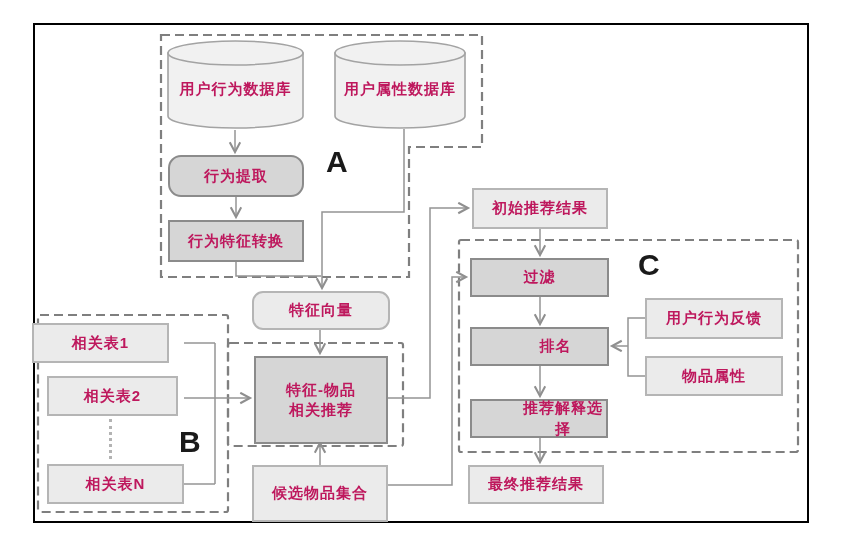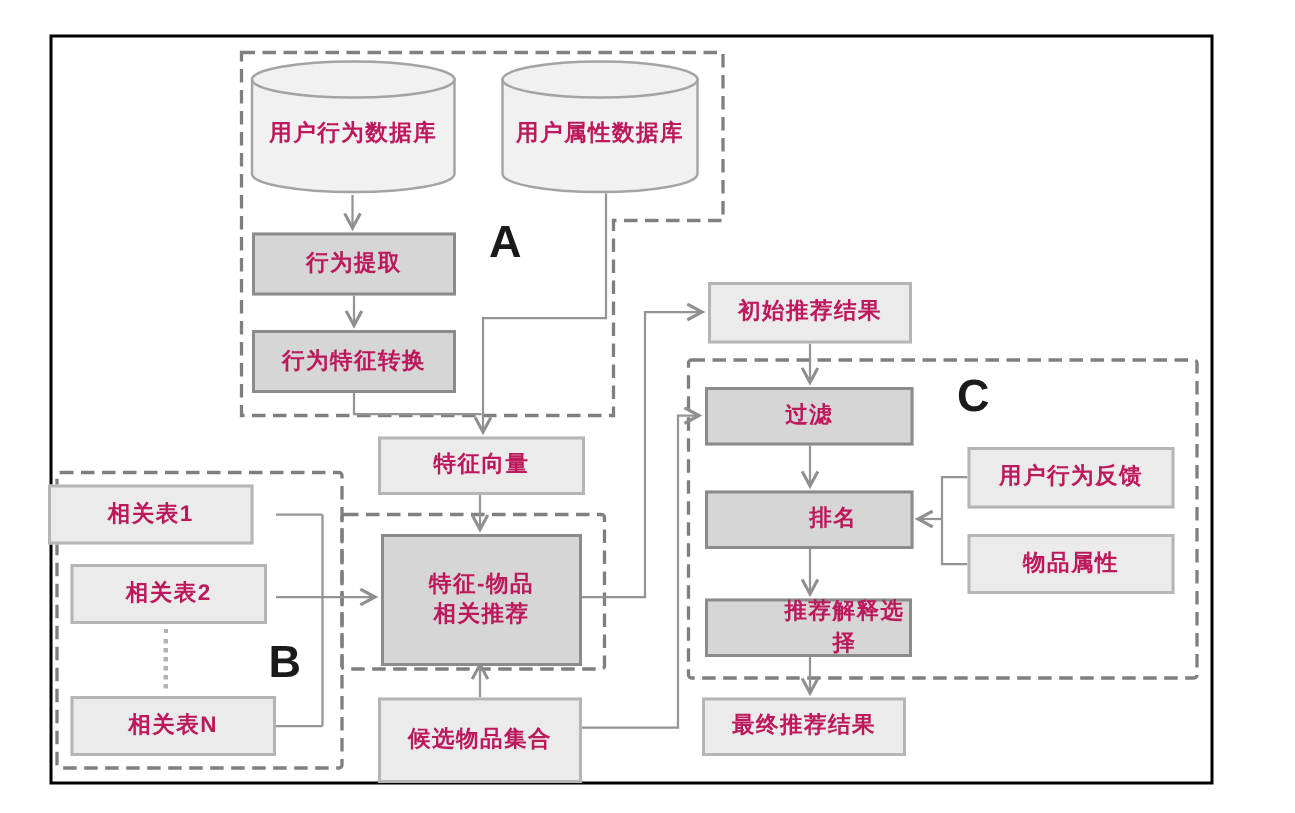--- a/index.html
+++ b/index.html
@@ -69,28 +69,28 @@
     </g>
   </svg>
 
   <div class="node plain" style="left:170px;top:64px;width:131px;height:50px;">
       <span>用户行为数据库</span>
     </div>
   <div class="node plain" style="left:337px;top:64px;width:126px;height:50px;">
       <span>用户属性数据库</span>
     </div>
 
-  <div class="node dark" style="left:168px;top:155px;width:136px;height:42px;">
+  <div class="node dark" style="left:168px;top:155px;width:136px;height:42px;border-radius:13px;">
       <span>行为提取</span>
     </div>
   <div class="node dark" style="left:168px;top:220px;width:136px;height:42px;">
       <span>行为特征转换</span>
     </div>
 
-  <div class="node light" style="left:252px;top:291px;width:138px;height:39px;">
+  <div class="node light" style="left:252px;top:291px;width:138px;height:39px;border-radius:11px;">
       <span>特征向量</span>
     </div>
 
   <div class="node dark multiline" style="left:254px;top:356px;width:134px;height:88px;"><span class="multiline">特征-物品
 相关推荐</span></div>
 
   <div class="node light" style="left:472px;top:188px;width:136px;height:41px;">
       <span>初始推荐结果</span>
     </div>
 

